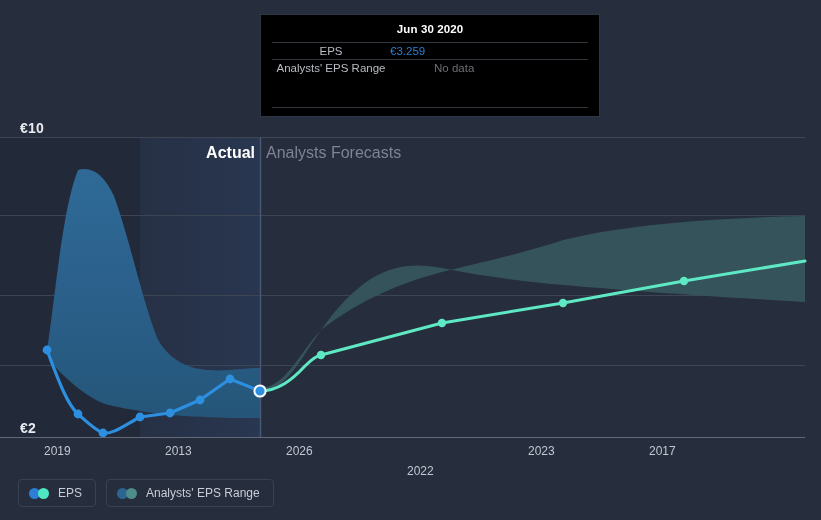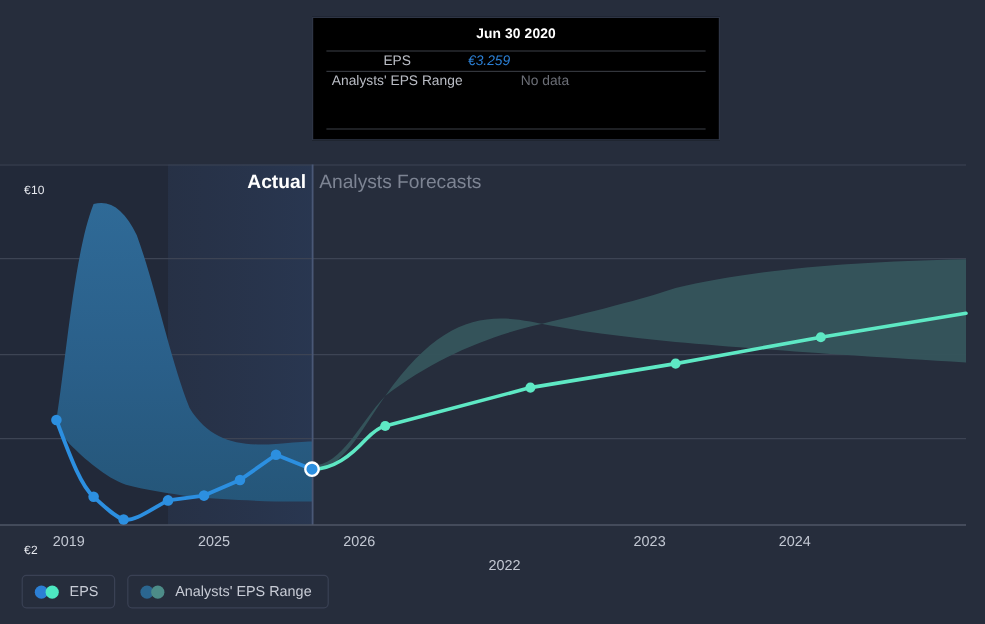--- a/index.html
+++ b/index.html
@@ -12,22 +12,22 @@
   #root { position: relative; width: 821px; height: 520px; }
 
   
   #chart-area {
     position: absolute; left: 0; top: 0; width: 821px; height: 465px;
   }
   #chart-svg { position: absolute; left: 0; top: 0; }
 
   
   .y-label {
-    position: absolute; color: #e8eaf0; font-size: 10px; font-weight: normal;
-    letter-spacing: .2px; white-space: nowrap; margin-top: 34px;
+    position: absolute; color: #e8eaf0; font-size: 14px; font-weight: bold;
+    letter-spacing: .2px; white-space: nowrap;
   }
   .x-label {
     position: absolute; color: #c2c7d2; font-size: 12px; text-align: left;
     width: 70px; white-space: nowrap;
   }
 
   
   .region-label {
     position: absolute; font-size: 16px; white-space: nowrap;
   }
@@ -43,21 +43,21 @@
   #tooltip-title {
     color: #ffffff; font-size: 11.5px; font-weight: bold; letter-spacing: .1px;
     padding-bottom: 7px;
   }
   .tt-row {
     display: flex; align-items: center; height: 17px;
     border-top: 1px solid #33363c; font-size: 11.5px;
   }
   .tt-row:first-of-type { border-top: 1px solid #4a4d54; }
   .tt-key { color: #b9bcc4; width: 118px; flex: none; }
-  .tt-val-eps { color: #2b7fd4; font-style: italic; }
+  .tt-val-eps { color: #2b7fd4; }
   .tt-val-range { color: #6b6e76; margin-left: 44px; }
   #tooltip-footer {
     position: absolute; left: 11px; right: 11px; bottom: 8px; height: 1px;
     background: #33363c;
   }
 
   
   #legend {
     position: absolute; left: 18px; top: 479px;
     display: flex; gap: 10px; align-items: center;
@@ -169,25 +169,25 @@
 
       <line x1="0" y1="437.5" x2="805" y2="437.5" stroke="#626a7a" stroke-width="1"></line>
 
       <circle cx="260" cy="391" r="5.6" fill="#2c8fe0" stroke="#ffffff" stroke-width="2"></circle>
     </svg>
 
     <div class="y-label" id="y-top" style="left:20px; top:120px;">€10</div>
     <div class="y-label" id="y-bottom" style="left:20px; top:420px;">€2</div>
 
     <div class="x-label" style="left:44px;  top:444px;">2019</div>
-    <div class="x-label" style="left:165px; top:444px;">2025</div>
+    <div class="x-label" style="left:165px; top:444px;">2013</div>
     <div class="x-label" style="left:286px; top:444px;">2026</div>
     <div class="x-label" style="left:407px; top:464px;">2022</div>
     <div class="x-label" style="left:528px; top:444px;">2023</div>
-    <div class="x-label" style="left:649px; top:444px;">2024</div>
+    <div class="x-label" style="left:649px; top:444px;">2017</div>
 
     <div class="region-label" id="label-actual">Actual</div>
     <div class="region-label" id="label-forecast">Analysts Forecasts</div>
   </div>
 
   <div id="tooltip">
     <div id="tooltip-title">Jun 30 2020</div>
     <div class="tt-row">
       <span class="tt-key">EPS</span>
       <span class="tt-val-eps">€3.259</span>

